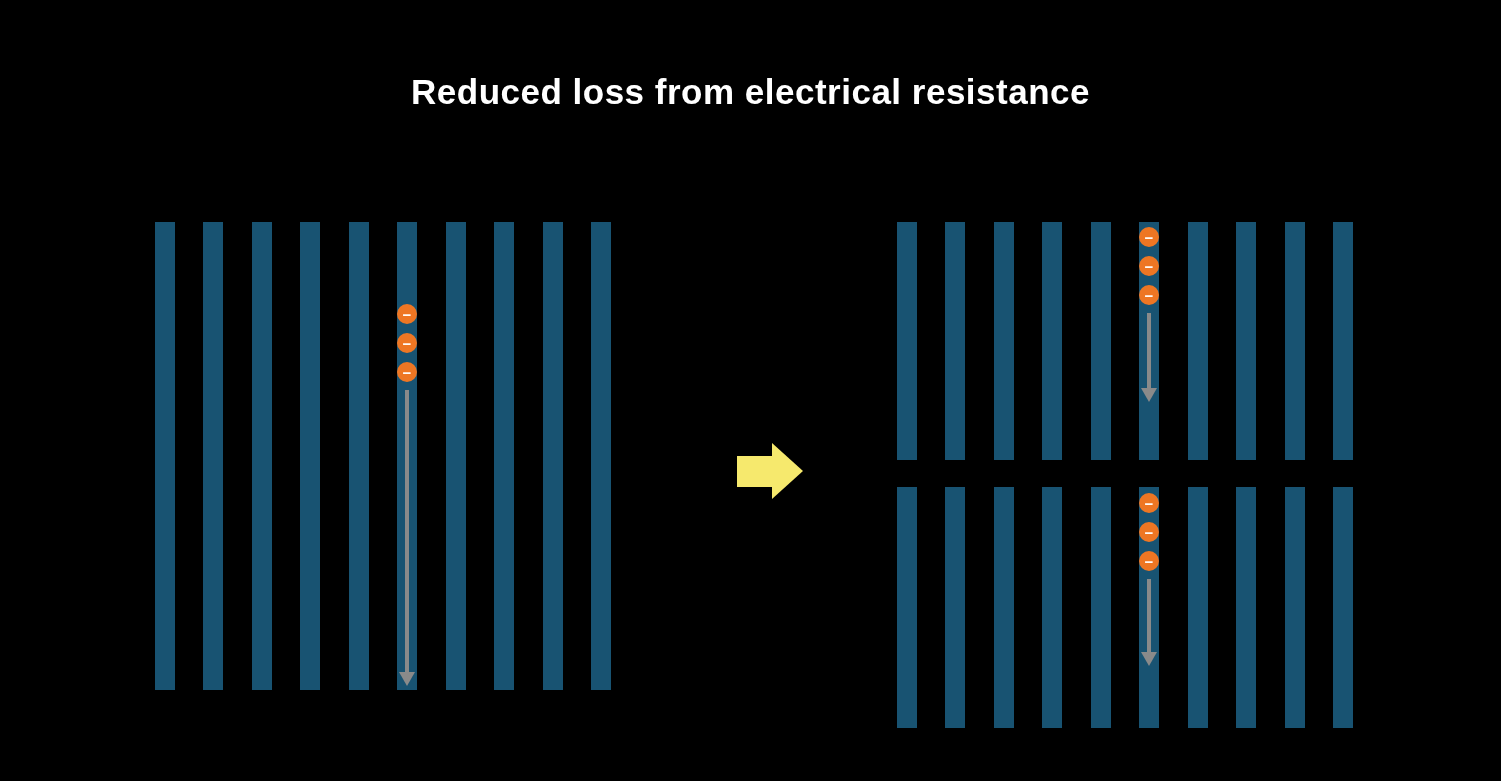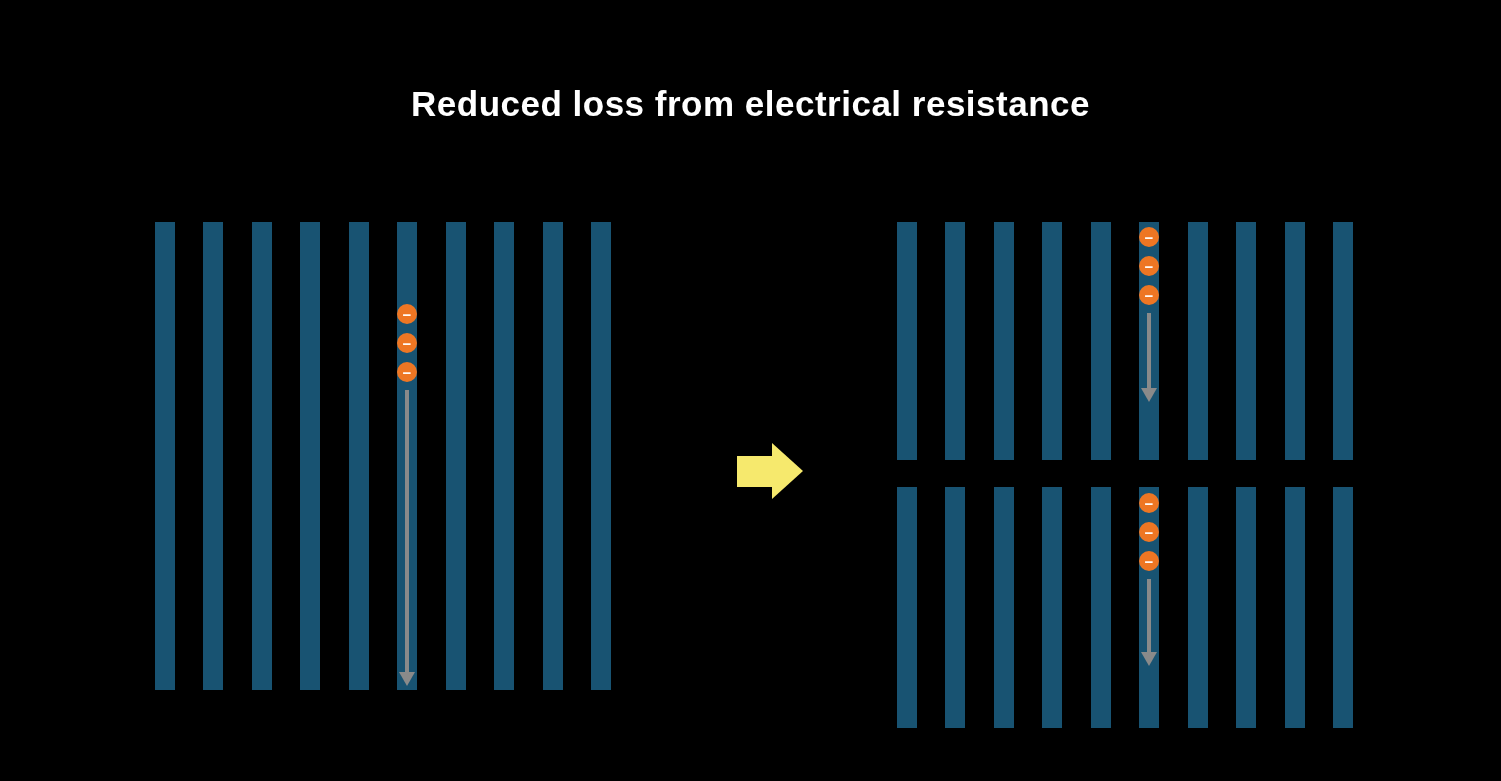--- a/index.html
+++ b/index.html
@@ -13,21 +13,21 @@
     height: 781px;
     background: var(--background, #000);
     overflow: hidden;
     font-family: "Liberation Sans", sans-serif;
   }
   .title {
     position: absolute;
     left: 0;
     right: 0;
     top: 68px;
-    margin: 16px;
+    margin: 4px;
     text-align: center;
     color: var(--title-color, #fff);
     font-size: 35px;
     font-weight: 700;
     letter-spacing: 0.5px;
   }
   .bar-group {
     position: absolute;
     display: flex;
     justify-content: space-between;

